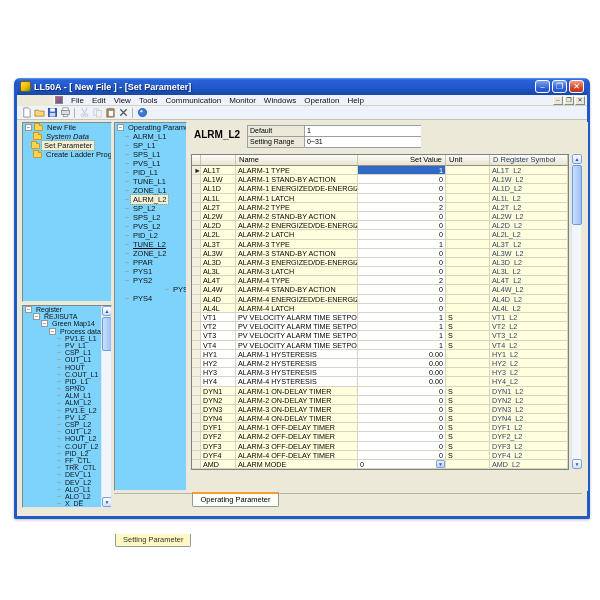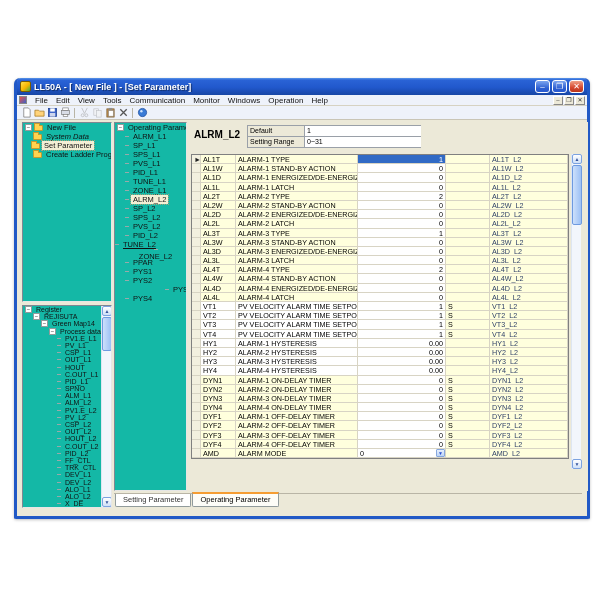--- a/index.html
+++ b/index.html
@@ -16,35 +16,35 @@
               border:1px solid #7a5c00; border-radius:2px; }
   .title { color:#fff; font-size:9px; font-weight:bold; flex:1 1 auto; white-space:nowrap; overflow:hidden;
            text-shadow:1px 1px 1px rgba(0,0,0,.5); }
   .winbtns { display:flex; gap:2px; }
   .wbtn { width:15px; height:13px; border-radius:3px; border:1px solid #fff;
           color:#fff; font-size:8px; line-height:11px; text-align:center;
           background:linear-gradient(180deg,#7ba4ef,#2a5cd0 70%); }
   .wbtn.close { background:linear-gradient(180deg,#f0a086,#d6492f 60%,#b8341c); }
   
   .menubar { height:11px; display:flex; align-items:center; gap:2px; padding:0 2px;
-             background:#eef2fa; border-bottom:1px solid #d6d2c2; font-size:8px; }
+             background:#eef2fa; border-bottom:1px solid #d6d2c2; font-size:8px;margin-left:36px; }
   .child-icon { width:8px; height:8px; background:linear-gradient(135deg,#e8514a,#3a62c8); border:1px solid #888; margin-right:2px; }
   .menu-item { padding:0 4px; color:#111; }
   .mdi { margin-left:auto; display:flex; gap:1px; }
   .mdibtn { width:10px; height:9px; background:#ece9d8; border:1px solid; border-color:#fff #888 #888 #fff;
             font-size:6px; line-height:7px; text-align:center; color:#333; }
   
   .toolbar { height:14px; display:flex; align-items:center; gap:1px; padding:0 3px;
              background:#eef2fa; border-bottom:1px solid #c9c5b6; }
   .tbtn { width:12px; height:12px; display:flex; align-items:center; justify-content:center; }
   .tbtn svg { width:11px; height:11px; }
   .tsep { width:1px; height:10px; background:#b9b5a6; margin:0 2px; }
   
   .content { position:absolute; left:3px; right:3px; top:42px; bottom:0; background:#ece9d8; }
-  .panel { position:absolute; background:#14b8a6; border:1px solid; border-color:#7f8791 #e6e6e6 #e6e6e6 #7f8791; overflow:hidden; }
+  .panel { position:absolute; background:#7dd3fc; border:1px solid; border-color:#7f8791 #e6e6e6 #e6e6e6 #7f8791; overflow:hidden; }
   .tree-top    { left:2px;  top:2px;   width:90px;  height:180px; }
   .tree-bottom { left:2px;  top:185px; width:90px;  height:203px; }
   .tree-mid    { left:94px; top:2px;   width:73px;  height:369px; }
   .main        { position:absolute; left:169px; top:2px; width:399px; height:369px; background:#ece9d8; }
   
   .trow { display:flex; align-items:center; gap:2px; white-space:nowrap; font-size:7.5px; line-height:9px; height:9px; color:#111; }
   .tree-bottom .trow { font-size:7px; line-height:7.2px; height:7.2px; }
   .tbox { width:7px; height:7px; flex:0 0 auto; background:#fff; border:1px solid #919b9c;
           font-size:6px; line-height:5px; text-align:center; color:#333; }
   .folder { width:9px; height:6px; flex:0 0 auto; background:#ffd34f; border:1px solid #c29a2e; border-radius:1px; position:relative; }
@@ -83,21 +83,21 @@
   .tone-white > .c1,.tone-white > .c2 { background:#fff; }
   .prow > .c3 { background:#fff; }
   .prow.sel > .c3 { background:#316ac5; color:#fff; }
   .combo { display:flex; align-items:center; justify-content:space-between; text-align:left; padding:0 !important; }
   .combo .cval { padding-left:2px; }
   .combo .cbtn { width:9px; height:8px; margin:0; background:linear-gradient(180deg,#e7f0fd,#bcd4f6);
                  border:1px solid #86a7dd; border-radius:1px; font-size:5px; line-height:7px; text-align:center; color:#2a4fd0; }
   
   .tabs { position:absolute; left:94px; top:373px; right:2px; height:15px; border-top:1px solid #b9b5a6; display:flex; gap:1px; padding-left:1px; }
   .tab { font-size:7.5px; line-height:12px; padding:0 7px; border:1px solid #919b9c; border-top:none;
-         border-radius:0 0 2px 2px; background:#ffffff; color:#333; height:13px; }
+         border-radius:0 0 2px 2px; background:#fef9c3; color:#333; height:13px;margin-top:40px; }
   .tab.active { background:#fdfdf8; border-top:2px solid #f59d33; height:15px; margin-top:-2px; color:#000; }
 </style>
 </head>
 <body>
 
 <div class="window">
   <div class="titlebar">
     <span class="app-icon"></span>
     <span class="title">LL50A - [ New File ] - [Set Parameter]</span>
     <span class="winbtns">
@@ -376,25 +376,25 @@
           <span class="tlabel">SPS_L2</span>
         </div>
         <div class="trow" style="padding-left: 10px;">
           <span class="dash"></span>
           <span class="tlabel">PVS_L2</span>
         </div>
         <div class="trow" style="padding-left: 10px;">
           <span class="dash"></span>
           <span class="tlabel">PID_L2</span>
         </div>
-        <div class="trow" style="padding-left: 0; text-decoration: underline;">
+        <div class="trow" style="padding-left: 10px; text-decoration: underline;">
           <span class="dash"></span>
           <span class="tlabel">TUNE_L2</span>
         </div>
-        <div class="trow" style="padding-left: 10px; flex-direction: column;">
+        <div class="trow" style="padding-left: 10px;">
           <span class="dash"></span>
           <span class="tlabel">ZONE_L2</span>
         </div>
         <div class="trow" style="padding-left: 10px;">
           <span class="dash"></span>
           <span class="tlabel">PPAR</span>
         </div>
         <div class="trow" style="padding-left: 10px;">
           <span class="dash"></span>
           <span class="tlabel">PYS1</span>
@@ -415,20 +415,28 @@
 
     <div class="main">
       <div class="group-label">ALRM_L2</div>
       <div class="minitable">
         <div class="mlabel">Default</div>
         <div class="mvalue">1</div>
         <div class="mlabel">Setting Range</div>
         <div class="mvalue">0~31</div>
       </div>
       <div class="ptable" id="ptable">
+          <div class="phead">
+            <div class="c0"></div>
+            <div class="c1"></div>
+            <div class="c2">Name</div>
+            <div class="c3">Set Value</div>
+            <div class="c4">Unit</div>
+            <div class="c5">D Register Symbol</div>
+          </div>
           <div class="prow tone-yellow sel">
             <div class="c0">►</div>
             <div class="c1">AL1T</div>
             <div class="c2">ALARM-1 TYPE</div>
             <div class="c3">1</div>
             <div class="c4"></div>
             <div class="c5">AL1T_L2</div>
           </div>
           <div class="prow tone-yellow">
             <div class="c0"></div>

